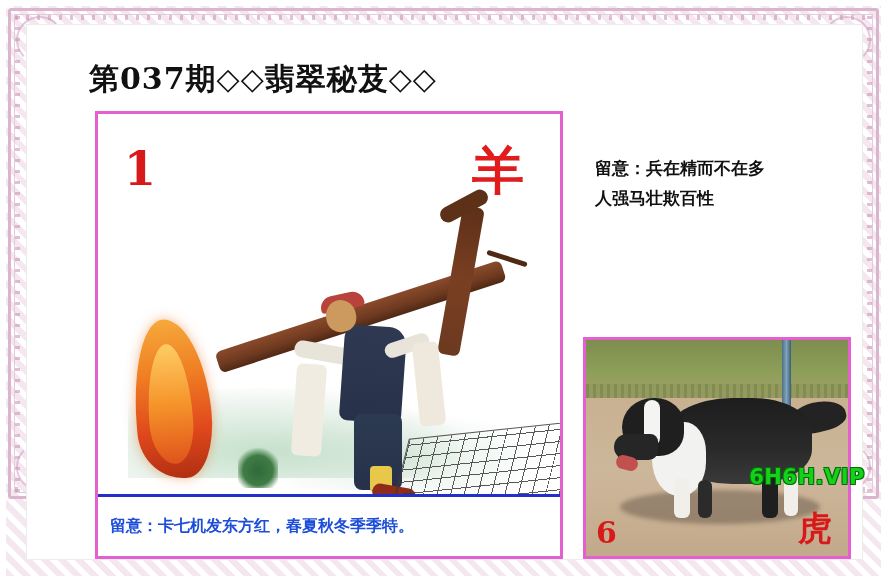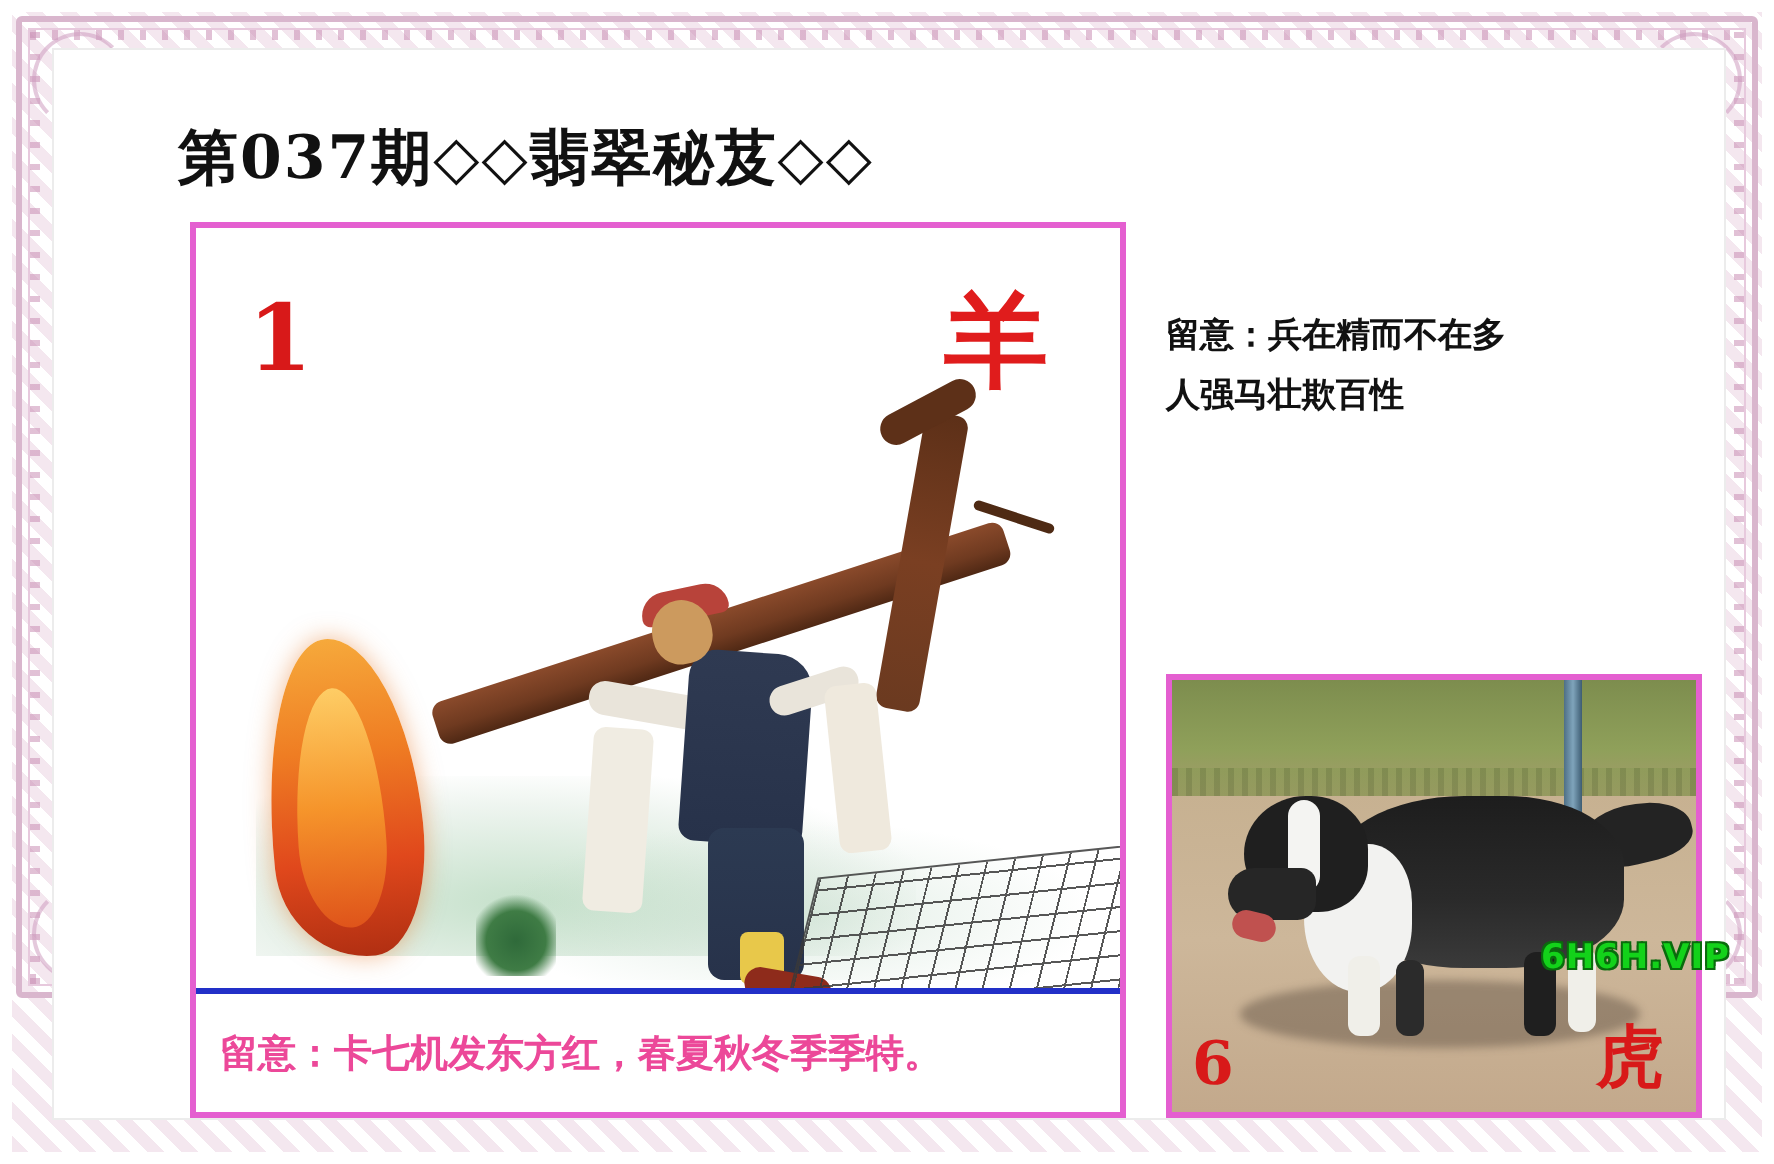--- a/index.html
+++ b/index.html
@@ -207,29 +207,29 @@
   
   .main-caption{
     position:absolute;left:0;right:0;bottom:0;height:59px;
     border-top:3px solid #2230c8;
     background:#ffffff;
     display:flex;align-items:center;
   }
   .main-caption .txt{
     font-family:"DejaVu Sans", sans-serif;
     font-weight:bold;
-    font-size:19px;
-    color:#ec4899;
+    font-size:16px;
+    color:#1d4ed8;
     padding-left:12px;
     white-space:nowrap;
   }
 
   
   .note{
-    position:absolute;left:556px;top:128px;width:268px;
+    position:absolute;left:568px;top:128px;width:268px;
     font-family:"DejaVu Sans", sans-serif;
     font-size:17px;font-weight:bold;color:#111111;
     line-height:30px;
   }
   .note .line2{ display:block; padding-right:4px;}
 
   
   .photo-panel{
     position:absolute;left:556px;top:312px;width:268px;height:222px;
     box-sizing:border-box;
@@ -305,21 +305,21 @@
   .photo-zodiac{
     position:absolute;right:16px;bottom:4px;
     font-family:"DejaVu Serif", serif;
     font-size:34px;font-weight:bold;color:#d81919;
   }
 
   
   .watermark{
     position:absolute;right:22px;bottom:18px;
     font-family:"DejaVu Sans", sans-serif;
-    font-weight:bold;font-size:17px;
+    font-weight:bold;font-size:21px;
     color:#13d21a;
     text-shadow:1px 1px 0 #0a6b0d, -1px -1px 0 #0a6b0d, 1px -1px 0 #0a6b0d, -1px 1px 0 #0a6b0d;
     letter-spacing:.5px;
   }
 </style>
 </head>
 <body>
 
 <div id="page">
 

